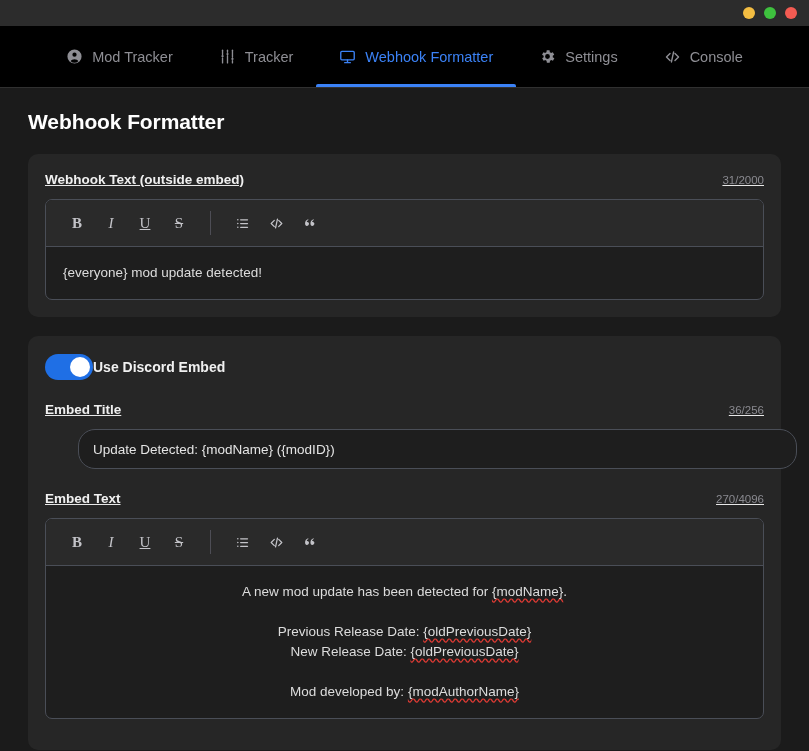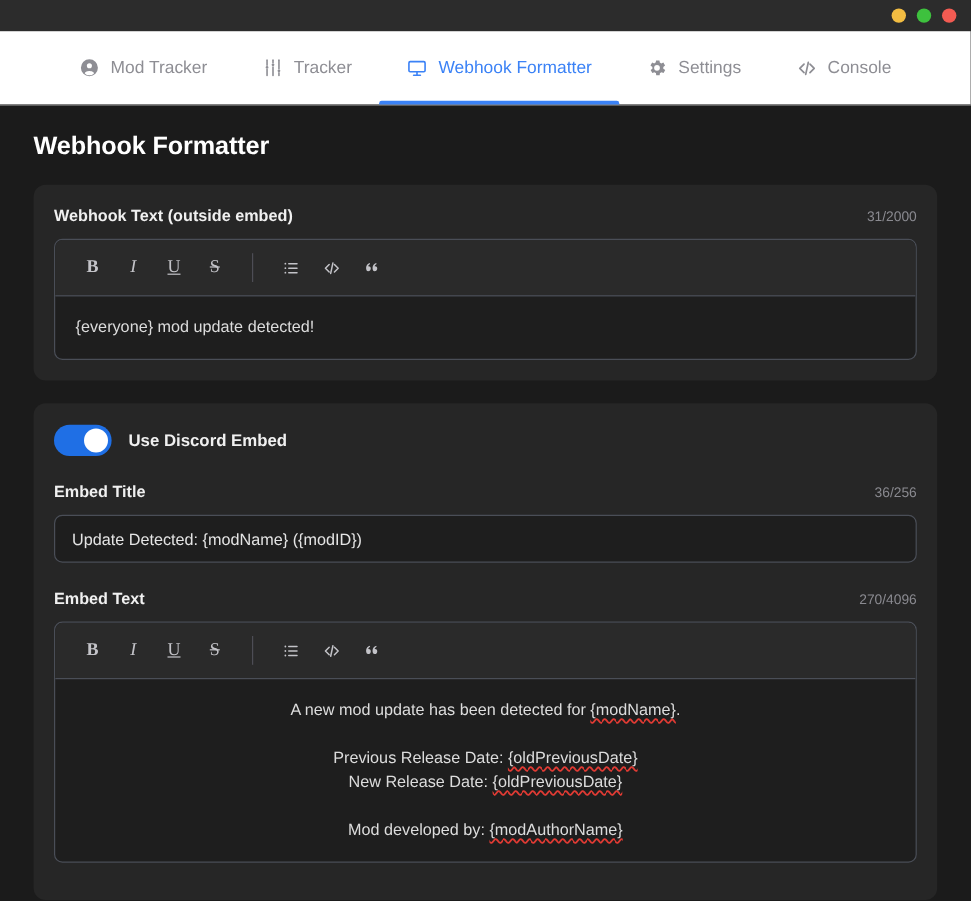--- a/index.html
+++ b/index.html
@@ -33,21 +33,21 @@
     border-radius: 50%;
     display: block;
   }
   .dot-min { background: #f3bd42; }
   .dot-max { background: #3ec13e; }
   .dot-close { background: #f35b52; }
 
   
   .navbar {
     height: 62px;
-    background: #ffffff;
+    background: #000000;
     display: flex;
     align-items: stretch;
     justify-content: center;
     gap: 0px;
     border-bottom: 1px solid #303030;
   }
   .tab {
     display: flex;
     align-items: center;
     gap: 9px;
@@ -93,23 +93,24 @@
   
   .card {
     background: #262626;
     border-radius: 10px;
     padding: 18px 17px 17px 17px;
     margin-bottom: 19px;
   }
 
   .field-head {
     display: flex;
-    align-items: flex-end;
+    align-items: center;
     justify-content: space-between;
     margin-bottom: 12px;
+    text-decoration: underline;
   }
   .field-label {
     font-size: 13.5px;
     font-weight: bold;
     color: #f0f0f0;
   }
   .counter {
     font-size: 11.5px;
     color: #8a8a90;
   }
@@ -172,21 +173,20 @@
   .spell {
     text-decoration: underline wavy #e03a33;
     text-decoration-skip-ink: none;
     text-underline-offset: 2px;
   }
 
   
   .toggle-row {
     display: flex;
     align-items: center;
-    gap: 14px;
     margin-bottom: 22px;
   }
   .switch {
     width: 48px;
     height: 26px;
     border-radius: 13px;
     background: #1f6fe5;
     position: relative;
     cursor: pointer;
     flex: none;
@@ -204,27 +204,28 @@
     font-size: 14px;
     font-weight: bold;
     color: #f0f0f0;
   }
 
   
   .text-input {
     width: 100%;
     height: 40px;
     border: 1px solid #4a4e57;
-    border-radius: 7px;
+    border-radius: 17px;
     background: #1e1e1e;
     color: #e4e4e4;
     font-size: 13.5px;
     font-family: "Liberation Sans", sans-serif;
     padding: 0 14px;
     outline: none;
+    margin-left: 33px;
   }
   .block { margin-bottom: 22px; }
   .block:last-child { margin-bottom: 14px; }
 </style>
 </head>
 <body>
 
 <div class="titlebar">
   <span class="dot dot-min"></span>
   <span class="dot dot-max"></span>

